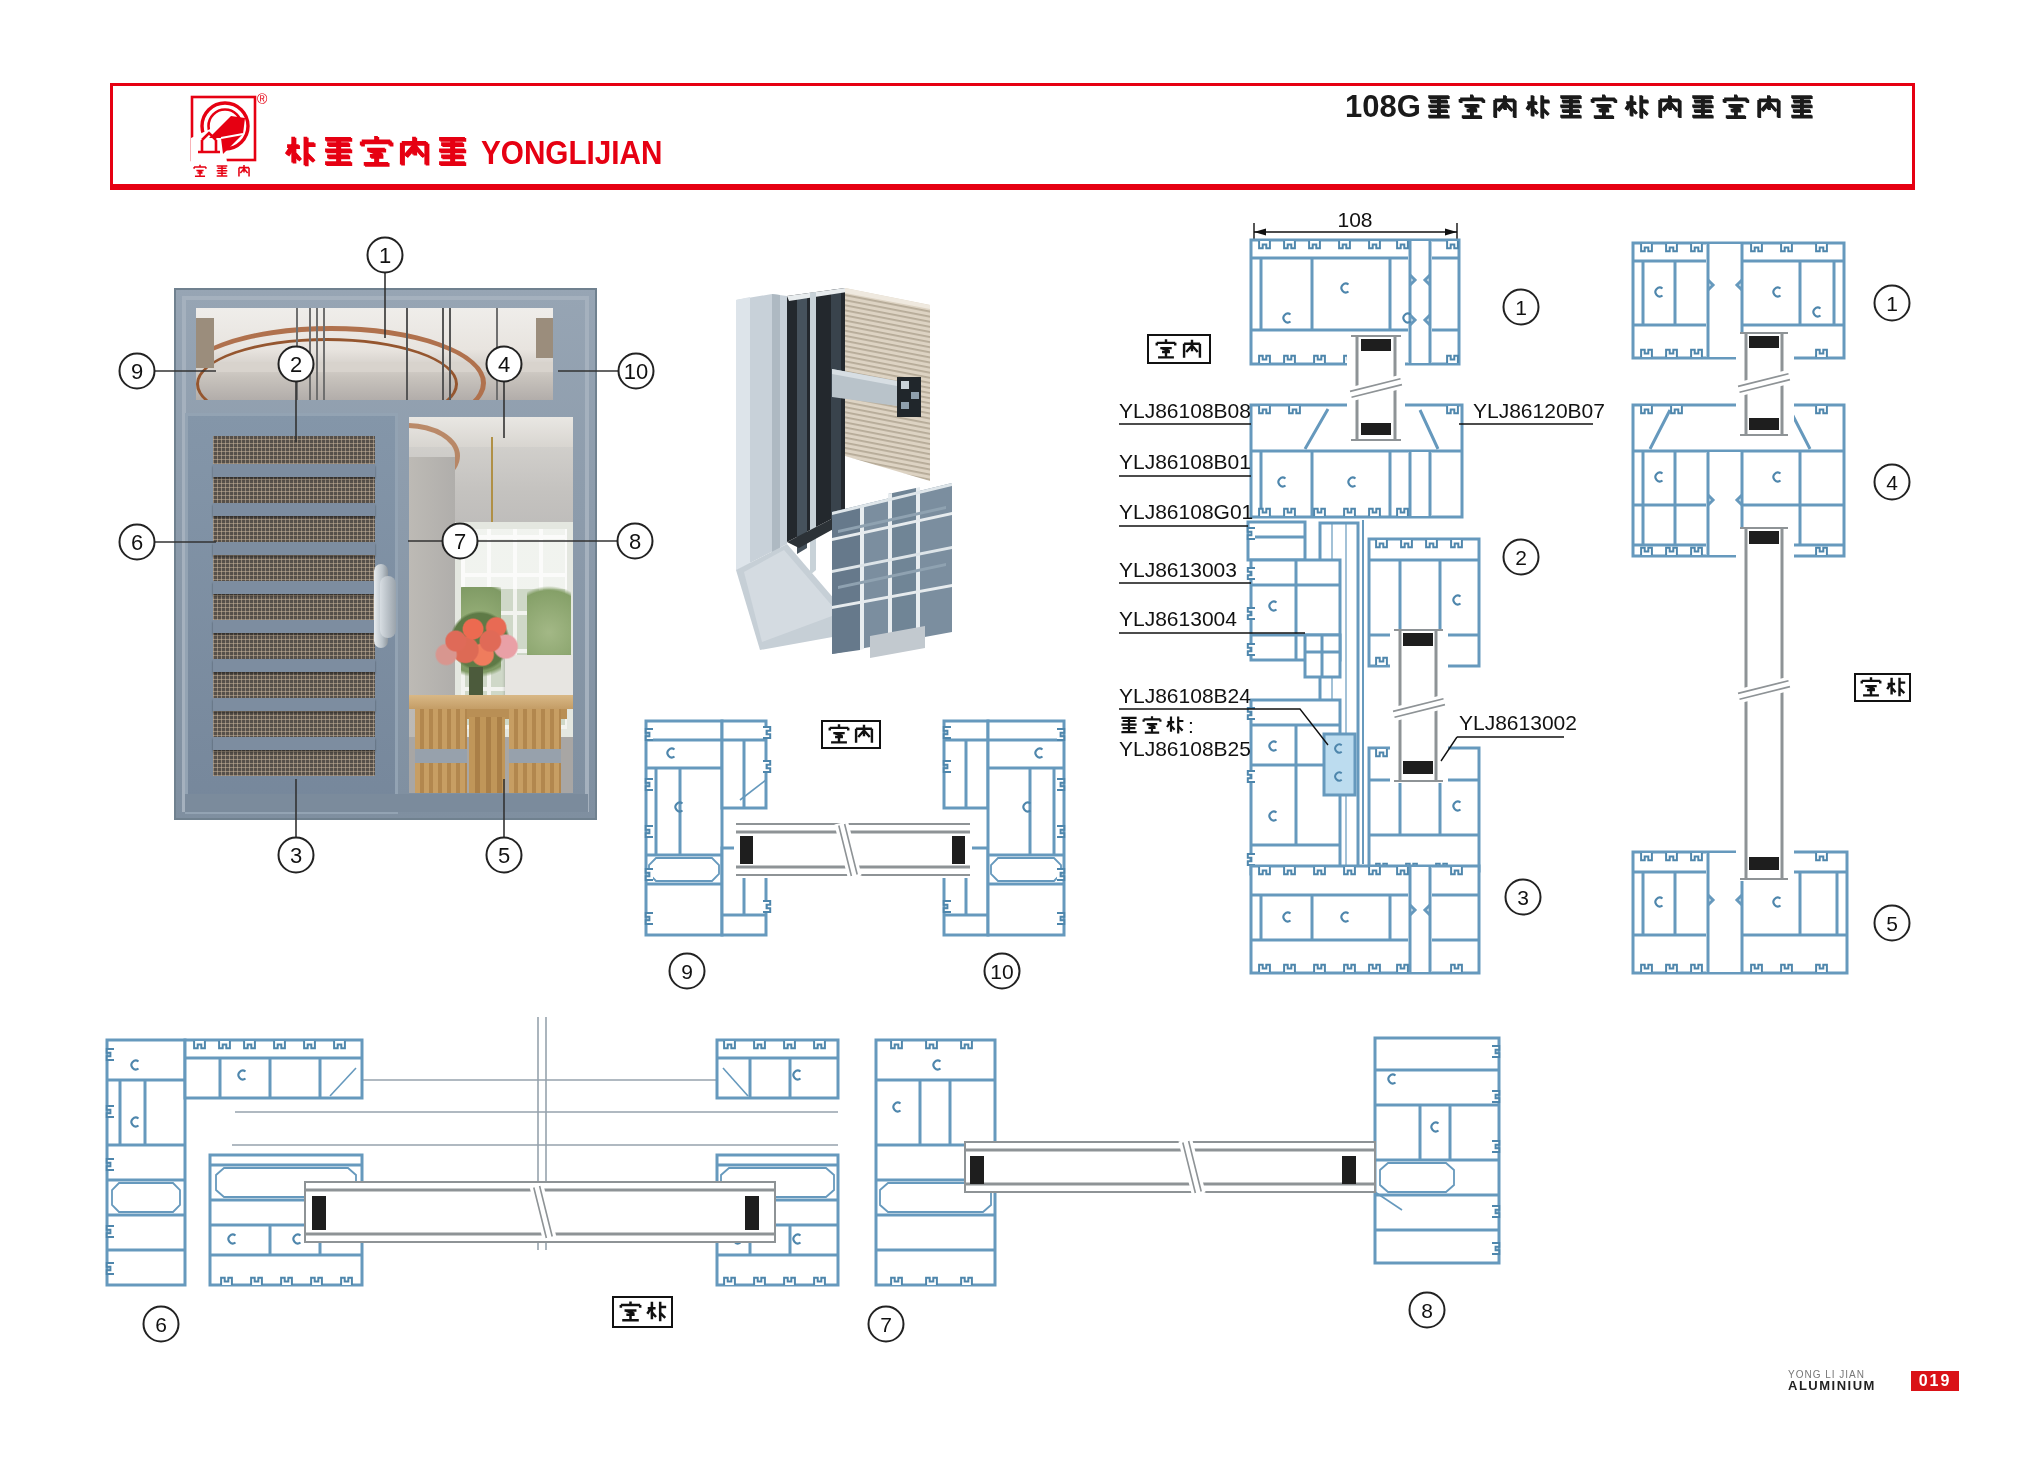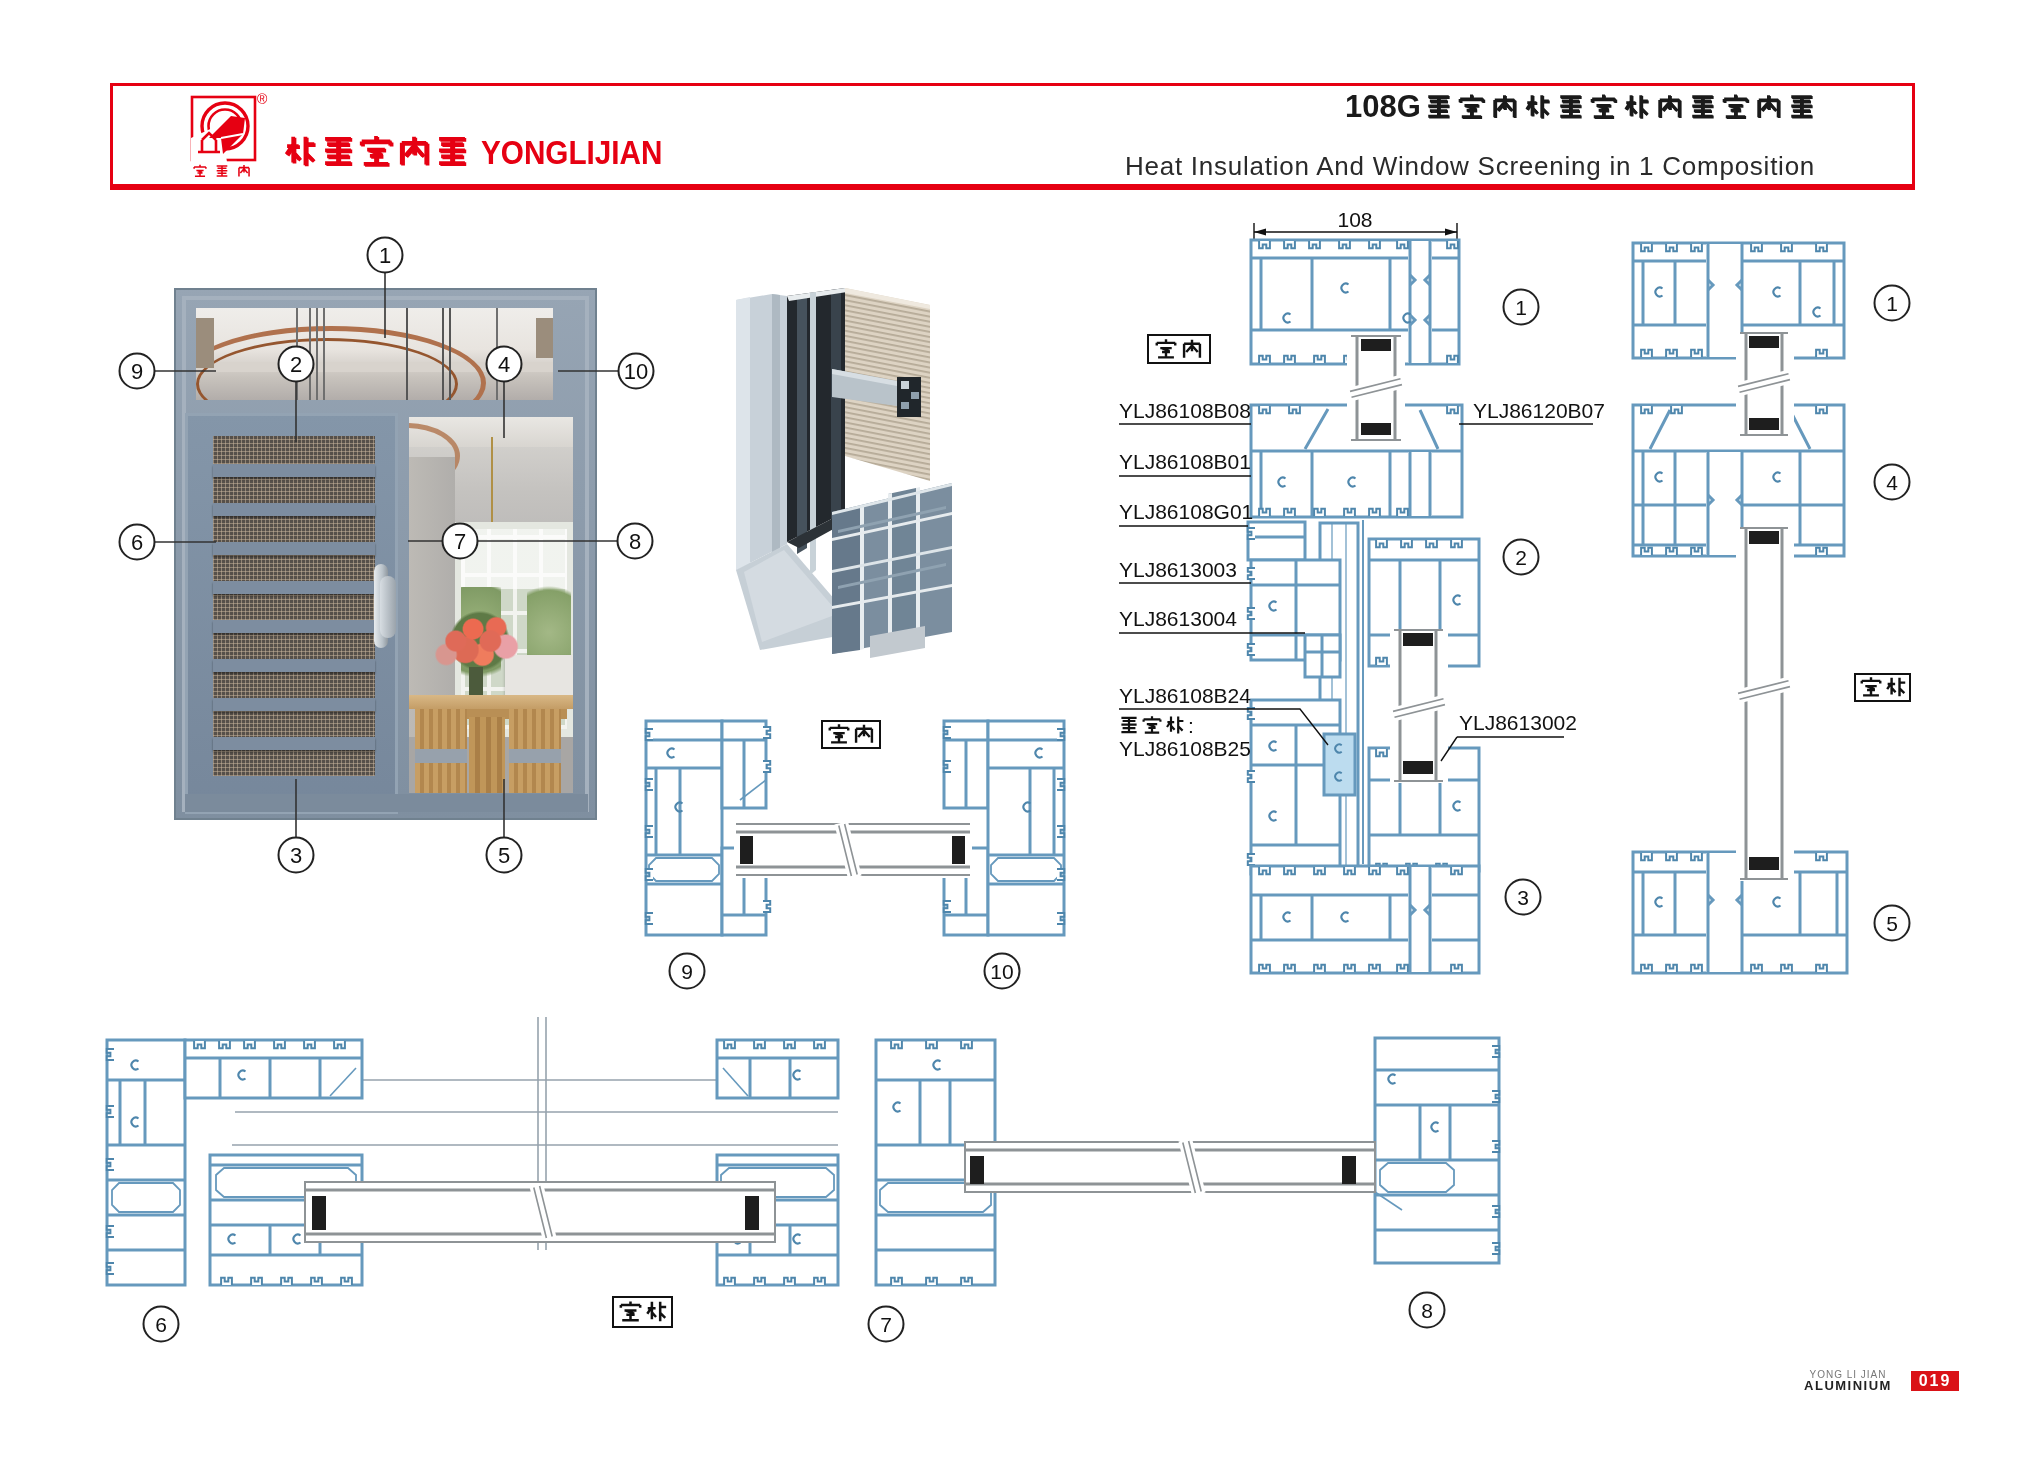--- a/index.html
+++ b/index.html
@@ -108,21 +108,20 @@
 <use href="#hz4" x="278.9" y="1.8" width="27" height="27"></use>
 <use href="#hz3" x="311.9" y="1.8" width="27" height="27"></use>
 <use href="#hz1" x="344.9" y="1.8" width="27" height="27"></use>
 <use href="#hz2" x="377.9" y="1.8" width="27" height="27"></use>
 <use href="#hz3" x="410.9" y="1.8" width="27" height="27"></use>
 <use href="#hz1" x="443.9" y="1.8" width="27" height="27"></use>
 </g>
 </svg>
 
 
-<div class="abs" style="left:1470px;top:151px;transform:translateX(-50%);white-space:nowrap;font-size:26px;letter-spacing:0.75px;color:#2a2a2a">Heat Insulation And Window Screening in 1 Composition</div>
 
 <div class="abs" style="left:174px;top:288px;width:423px;height:532px;background:linear-gradient(180deg,#97a5b4 0%,#8d9cac 40%,#7f8fa0 100%);box-shadow:inset 0 0 0 2px #70818f">
 
   <div class="abs" style="left:8px;top:8px;width:407px;height:516px;border:4px solid #a5b1be;box-sizing:border-box"></div>
 
   <div class="abs" style="left:22px;top:20px;width:357px;height:92px;overflow:hidden;background:linear-gradient(180deg,#efedea 0%,#e8e4df 45%,#c8c3bd 75%,#b2adaa 100%)">
 
     <div class="abs" style="left:0;top:54px;width:357px;height:10px;background:#d8d3cd"></div>
 
     <div class="abs" style="left:-20px;top:18px;width:300px;height:104px;border:5px solid #b0714d;border-radius:50%"></div>
@@ -879,16 +878,16 @@
         <circle cx="796" cy="314" r="17.5" fill="#fff" stroke="#222" stroke-width="2"></circle>
         <text x="796" y="322" font-size="21" fill="#111" text-anchor="middle" font-family="Liberation Sans">7</text>
       </g>
 
 <g>
         <circle cx="1337" cy="300" r="17.5" fill="#fff" stroke="#222" stroke-width="2"></circle>
         <text x="1337" y="308" font-size="21" fill="#111" text-anchor="middle" font-family="Liberation Sans">8</text>
       </g>
 </svg>
 
-<div class="abs" style="left:1788px;top:1369px;width:120px;text-align:center;font-size:10px;color:#777;letter-spacing:1px;line-height:11px">YONG LI JIAN<br><span style="color:#222;font-weight:bold;font-size:13px;letter-spacing:1.5px">ALUMINIUM</span></div>
+<div class="abs" style="left:1788px;top:1369px;width:120px;text-align:left;font-size:10px;color:#777;letter-spacing:1px;line-height:11px">YONG LI JIAN<br><span style="color:#222;font-weight:bold;font-size:13px;letter-spacing:1.5px">ALUMINIUM</span></div>
 
 <div class="abs" style="left:1911px;top:1371px;width:48px;height:20px;background:#da1217;color:#fff;font-weight:bold;font-size:16px;text-align:center;line-height:20px;letter-spacing:2px">019</div>
 
 </div>
 </body></html>

